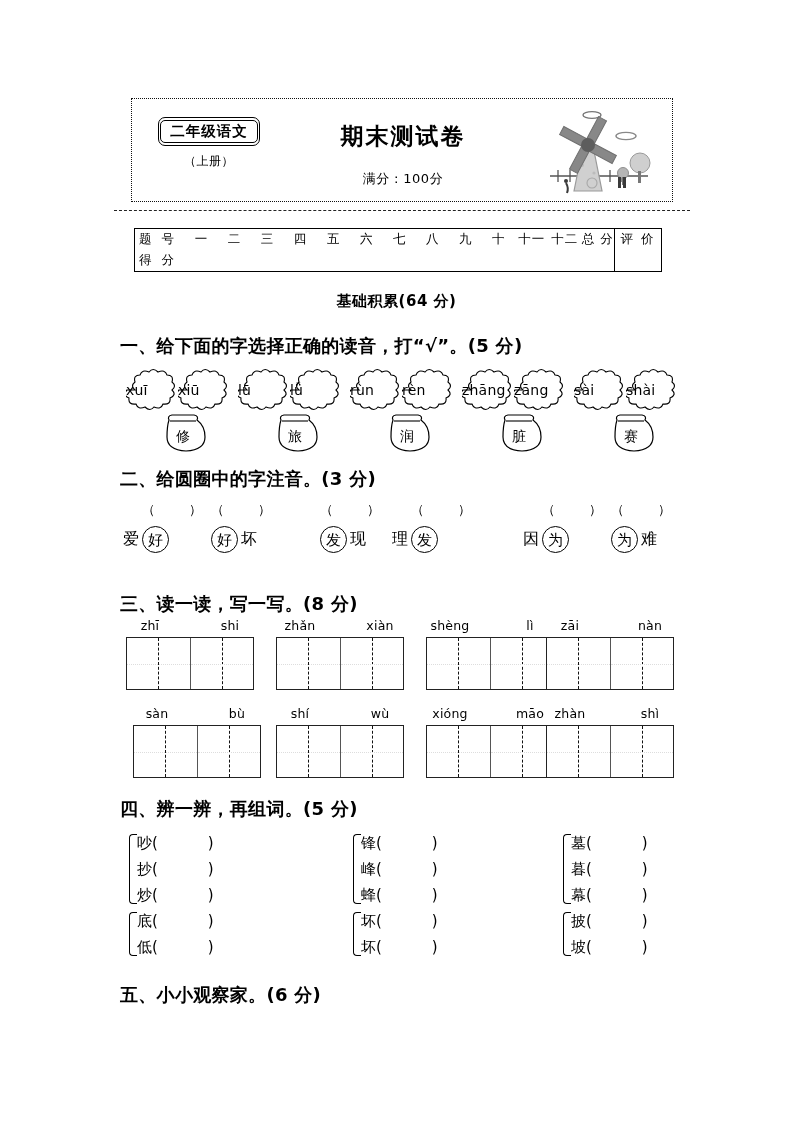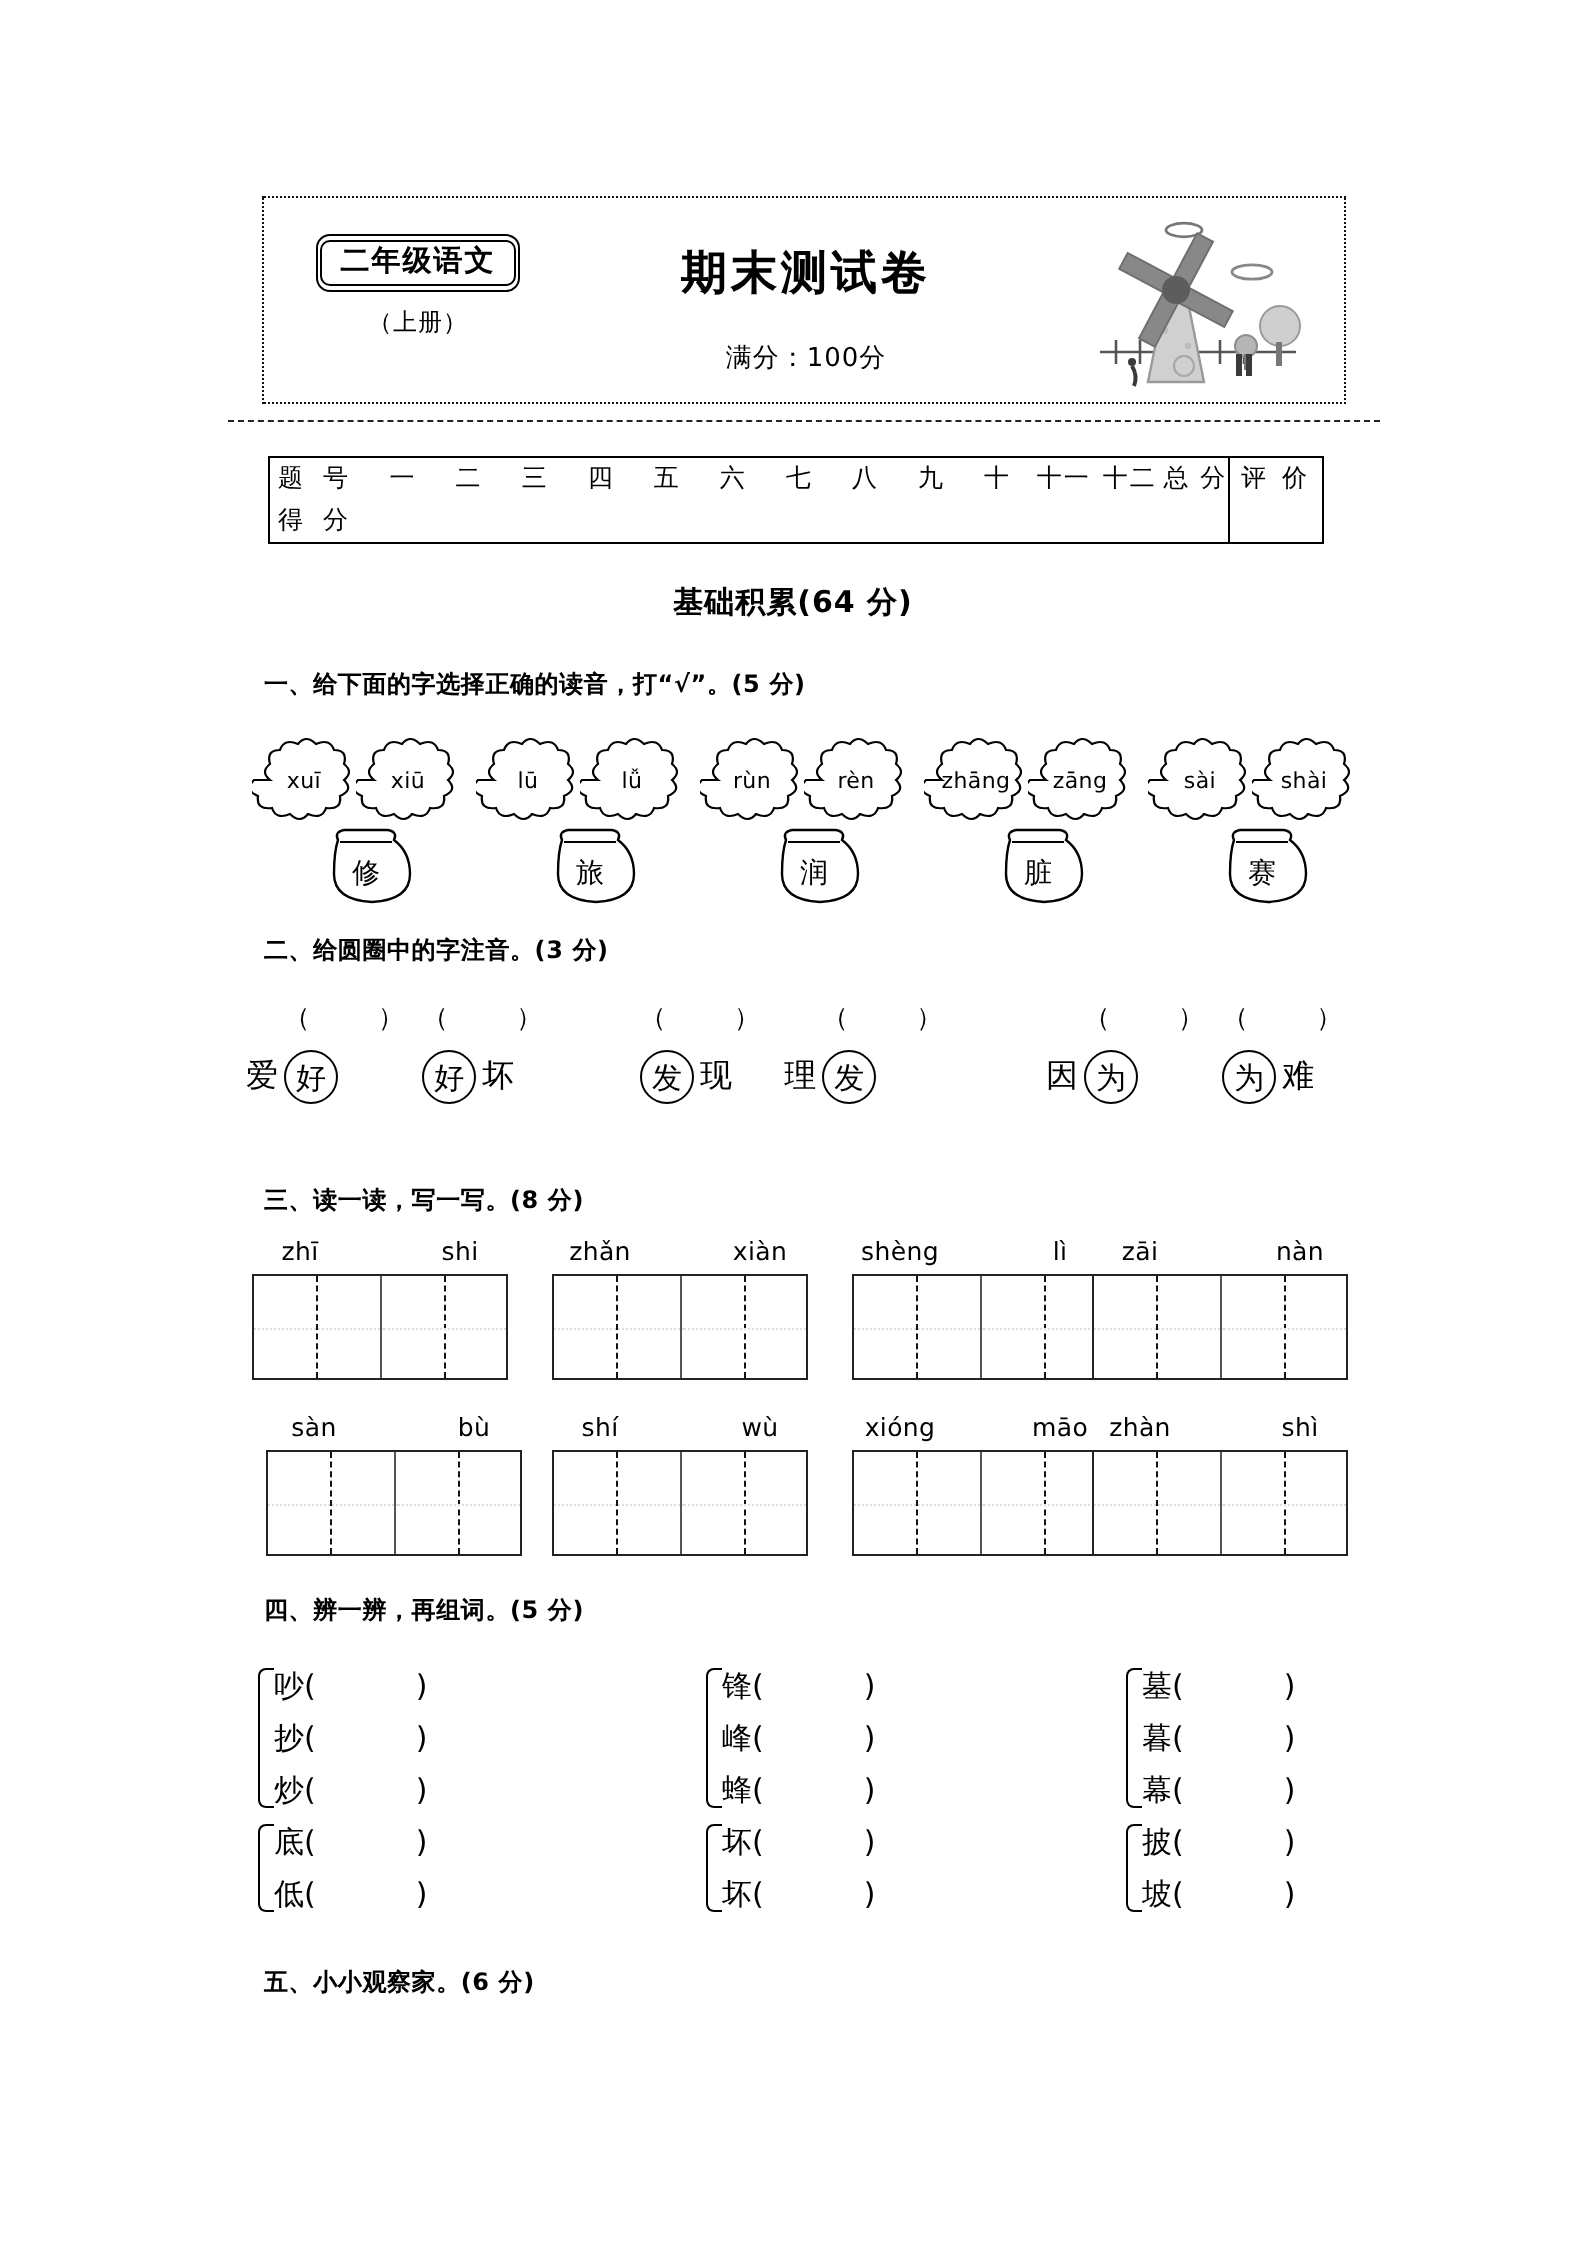--- a/index.html
+++ b/index.html
@@ -138,41 +138,40 @@
     position: absolute;
     width: 793px;
     left: 0;
     text-align: center;
     font-size: 15px;
     font-weight: bold;
     letter-spacing: 0.5px;
   }
   .q-title {
     position: absolute;
-    left: 132px;
-    font-size: 12px;
+    left: 120px;
+    font-size: 18px;
     font-weight: bold;
     letter-spacing: 0.3px;
     white-space: nowrap;
   }
 
   
   .q1-area { position: absolute; left: 120px; top: 368px; width: 560px; height: 92px; }
   .q1-group { position: absolute; top: 0; width: 112px; height: 92px; }
   .bubble-pair { position: absolute; top: 0; left: 0; width: 112px; height: 48px; }
   .bubble {
     position: absolute;
     top: 0;
     width: 52px;
     height: 44px;
-    font-size: 11px;
+    font-size: 14px;
     color: #000;
     display: flex;
     align-items: center;
-    justify-content: center;
     letter-spacing: 0.2px;
   }
   .bubble svg { position: absolute; left: 0; top: 0; }
   .bubble span { position: relative; z-index: 2; }
   .bubble.left { left: 0; }
   .bubble.right { left: 52px; }
   .pot {
     position: absolute;
     top: 42px;
     left: 31px;

